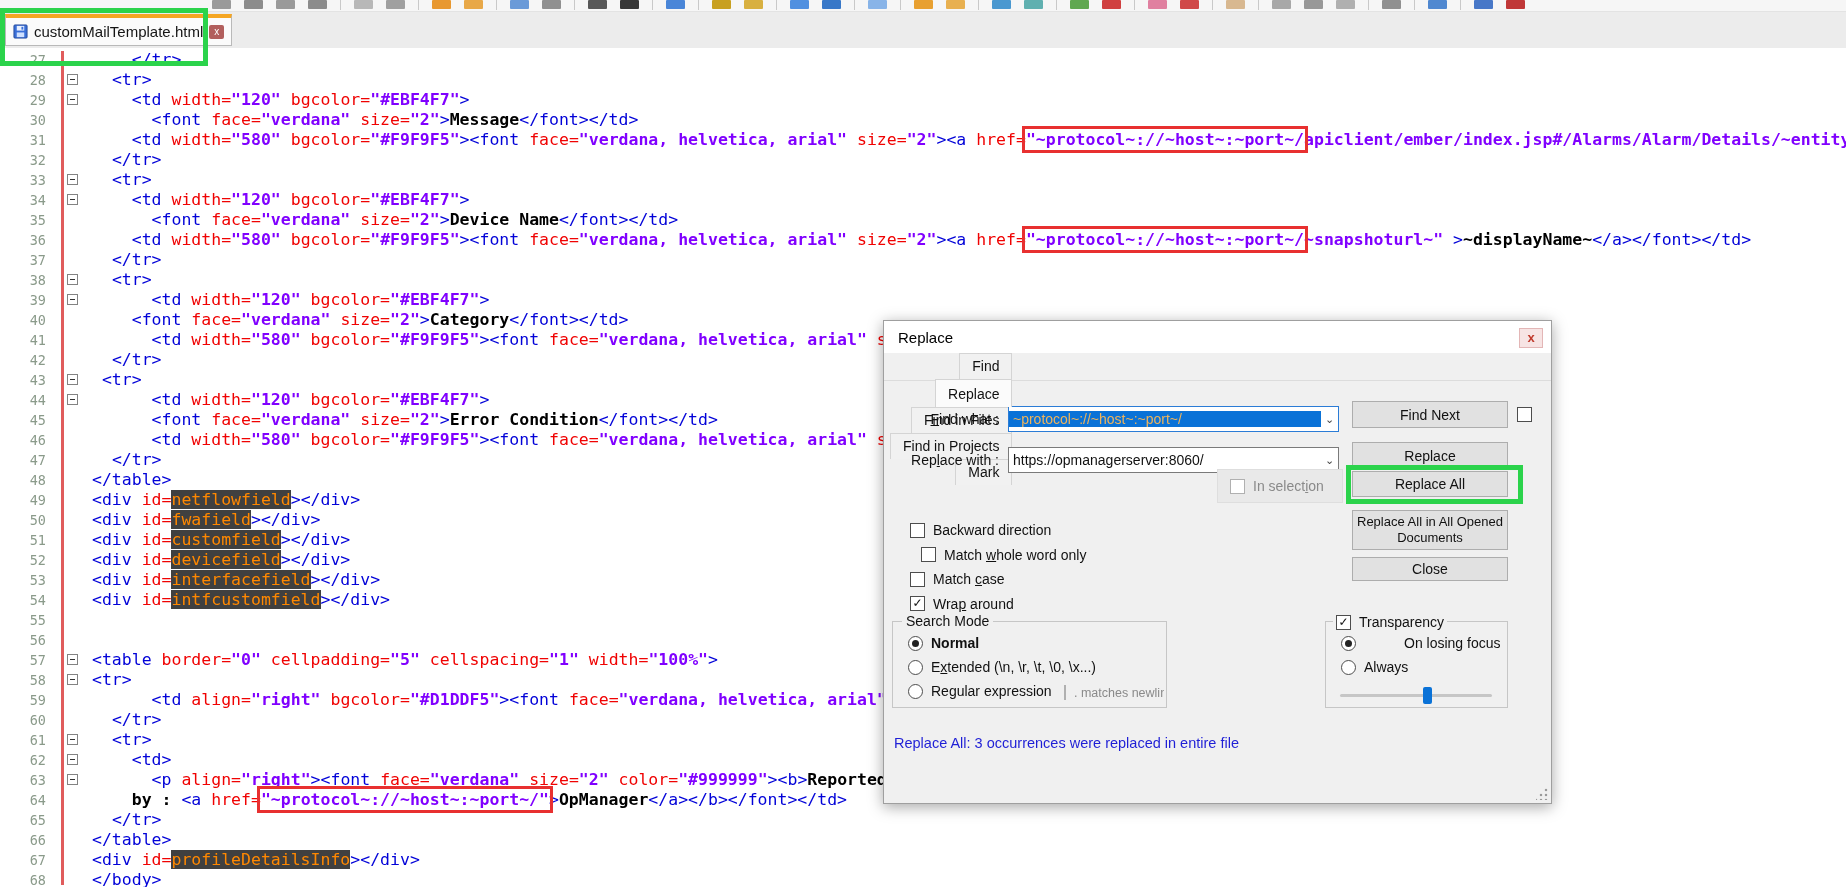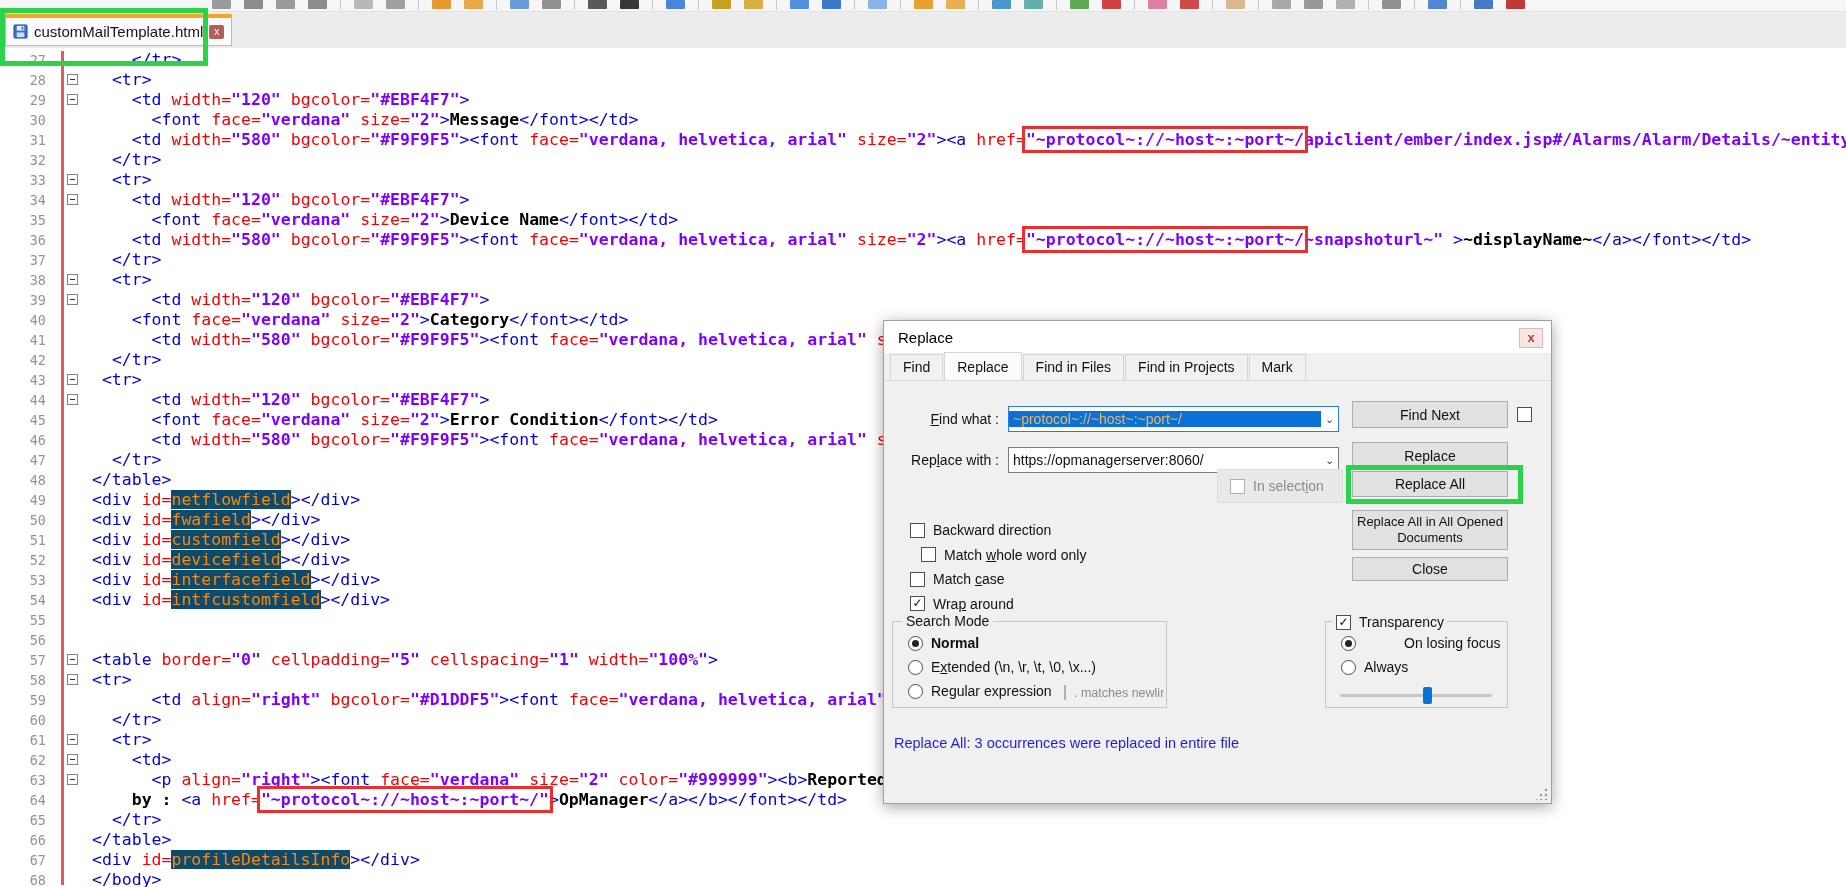--- a/index.html
+++ b/index.html
@@ -34,31 +34,31 @@
   .foldcell{flex:0 0 34px;position:relative;height:20px;}
   .foldbox{position:absolute;left:9px;top:4px;width:11px;height:11px;border:1px solid #838383;
            background:#fff;box-sizing:border-box;}
   .foldbox::after{content:"";position:absolute;left:2px;right:2px;top:4px;height:1px;background:#333;}
   .codetext{font-family:"DejaVu Sans Mono",monospace;font-size:16.5px;line-height:20px;white-space:pre;}
   .sp{color:#000;}
   .st{color:#0202d8;}
   .sa{color:#f00202;}
   .sv{color:#8000ff;font-weight:bold;}
   .sx{color:#000;font-weight:bold;}
-  .su{color:#ff8800;background:#0c4a6e;}
+  .su{color:#ff8800;background:#404040;}
   .redbox{outline:3px solid #e83030;outline-offset:1px;}
 
   
   .dialog{position:absolute;left:883px;top:320px;width:669px;height:484px;background:#f0f0f0;
           border:1px solid #9f9f9f;box-shadow:0 3px 14px rgba(0,0,0,.35);z-index:30;box-sizing:border-box;font-size:14px;color:#111;}
   .dlg-title{position:absolute;left:0;top:0;right:0;height:32px;background:#fff;}
   .dlg-title-text{position:absolute;left:14px;top:8px;font-size:15px;color:#000;}
   .dlg-close{position:absolute;right:8px;top:7px;width:22px;height:18px;text-align:center;line-height:18px;
              color:#c0392b;font-size:13px;font-weight:bold;border:1px solid #e3b6b6;background:#f7e4e4;cursor:pointer;}
-  .dlg-tabs{position:absolute;left:6px;top:32px;height:27px;display:flex;align-items:flex-end;}
+  .dlg-tabs{position:absolute;left:6px;top:32px;height:27px;display:flex;align-items:flex-end;flex-direction:column;}
   .dlg-tab{border:1px solid #d4d4d4;border-bottom:none;background:#f1f1f1;padding:4px 12px 5px 12px;
            font-size:14px;margin-right:1px;cursor:pointer;}
   .dlg-tab.active{background:#fbfbfb;padding-top:6px;position:relative;z-index:2;}
   .dlg-sep{position:absolute;left:0;right:0;top:59px;height:1px;background:#dcdcdc;}
 
   .lbl{position:absolute;font-size:14px;color:#111;white-space:nowrap;}
   .combo{position:absolute;height:26px;background:#fff;border:1px solid #7a7a7a;box-sizing:border-box;
          display:flex;align-items:center;}
   .combo.focused{border:1px solid #2b7cd6;}
   .combo .val{flex:1;padding:0 4px;font-size:14px;white-space:nowrap;overflow:hidden;}

